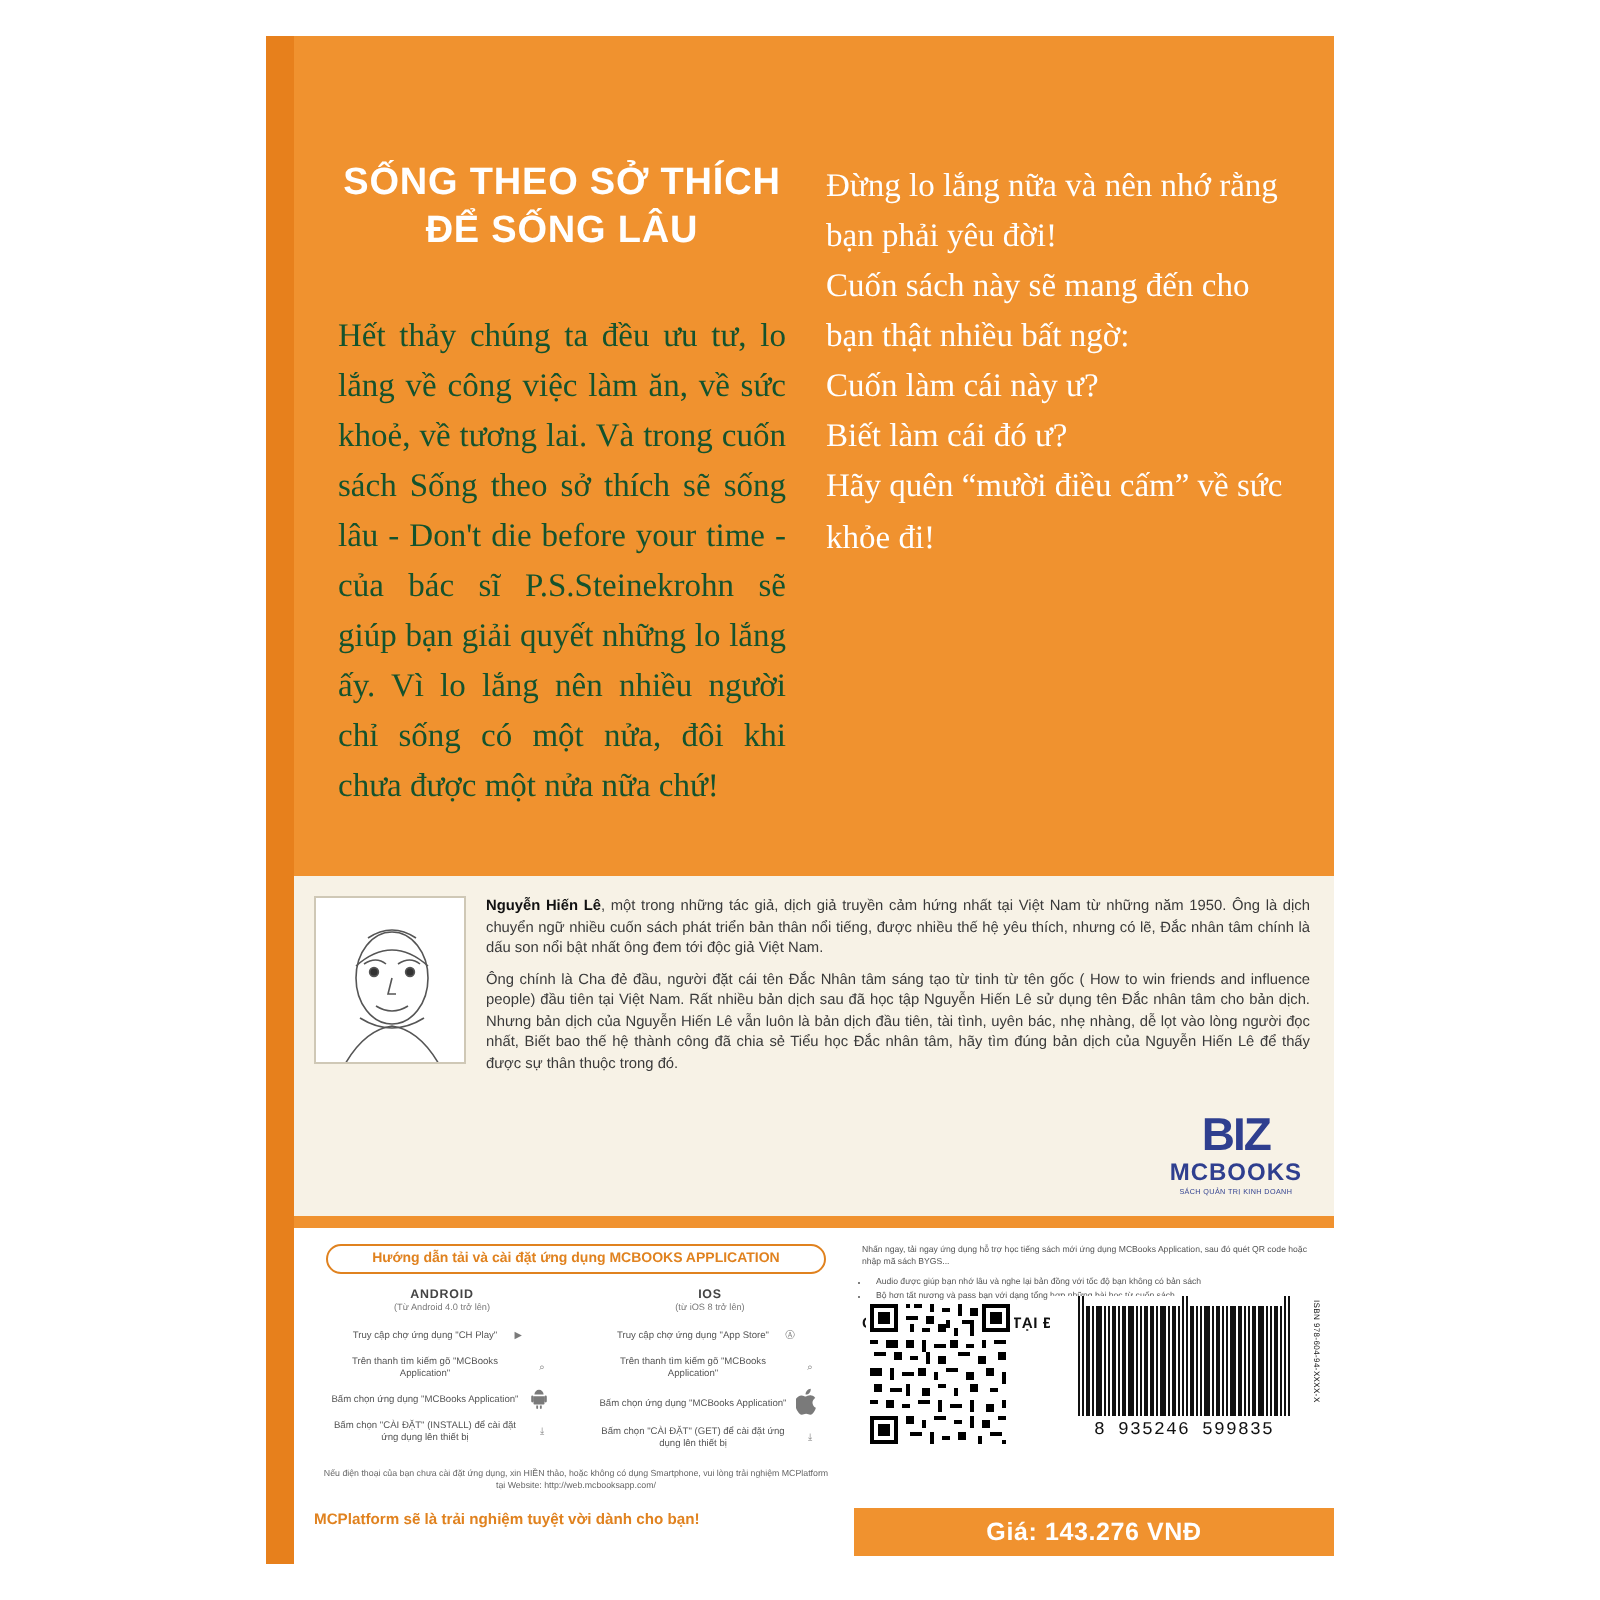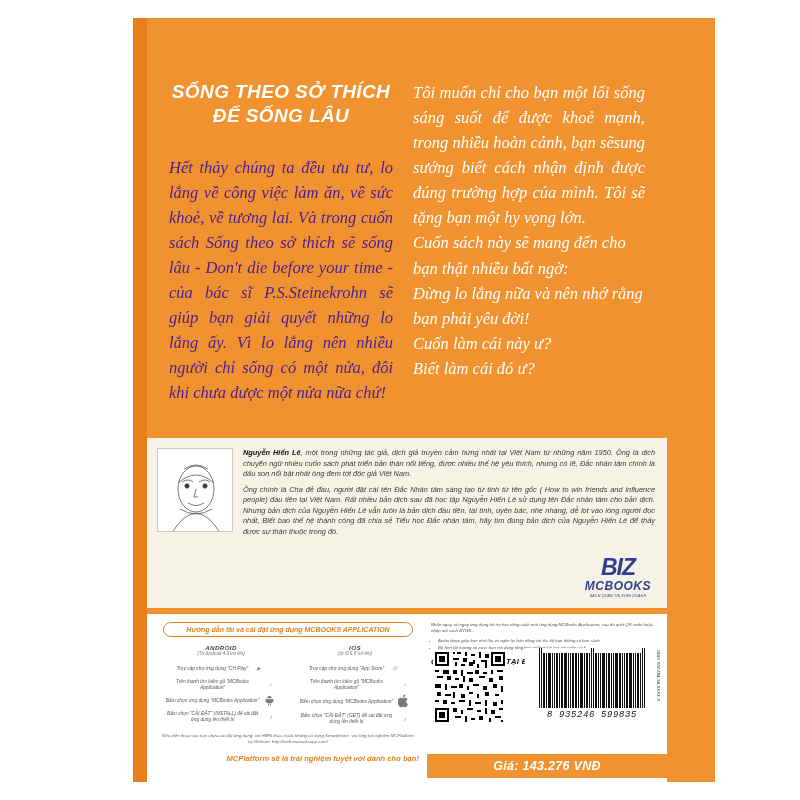--- a/index.html
+++ b/index.html
@@ -12,24 +12,23 @@
   #page {
     position: relative;
     width: 800px; height: 800px;
     background: #ffffff;
     overflow: hidden;
   }
   
   .cover {
     position: absolute;
     left: 133px; top: 18px;
-    width: 582px; height: 764px;
+    width: 534px; height: 764px;
     background: #f0922f;
     overflow: hidden;
-    font-style: italic;
   }
   .spine {
     position: absolute;
     left: 0; top: 0;
     width: 14px; height: 100%;
     background: #e7801c;
   }
   
   .top-area {
     position: absolute;
@@ -50,21 +49,21 @@
     color: #ffffff;
     font-family: "Liberation Sans", sans-serif;
     font-weight: bold;
     font-size: 19px;
     line-height: 1.28;
     letter-spacing: 0.4px;
     text-align: center;
     margin: 0 0 26px 0;
   }
   .body-left {
-    color: #4c1d95;
+    color: #14532d;
     font-size: 16.5px;
     line-height: 1.52;
     text-align: justify;
     margin: 0;
   }
   .body-right p {
     color: #ffffff;
     font-size: 16.5px;
     line-height: 1.52;
     text-align: justify;
@@ -192,21 +191,21 @@
     color: #666;
     line-height: 1.4;
     margin-top: 6px;
     padding: 0 4px;
     text-align: center;
   }
   .guide-tag {
     font-family: "Liberation Sans", sans-serif;
     font-size: 7.6px;
     color: #e0821f;
-    text-align: right;
+    text-align: left;
     margin-top: 9px;
     font-weight: bold;
   }
   .qr-block {
     width: 240px;
     padding: 8px 10px 6px 4px;
     position: relative;
   }
   .qr-note {
     font-family: "Liberation Sans", sans-serif;
@@ -282,25 +281,25 @@
 
   <div class="cover">
     <div class="spine"></div>
 
     <div class="top-area">
       <div class="col-left">
         <div class="headline">SỐNG THEO SỞ THÍCH ĐỂ SỐNG LÂU</div>
         <p class="body-left">Hết thảy chúng ta đều ưu tư, lo lắng về công việc làm ăn, về sức khoẻ, về tương lai. Và trong cuốn sách Sống theo sở thích sẽ sống lâu - Don't die before your time - của bác sĩ P.S.Steinekrohn sẽ giúp bạn giải quyết những lo lắng ấy. Vì lo lắng nên nhiều người chỉ sống có một nửa, đôi khi chưa được một nửa nữa chứ!</p>
       </div>
       <div class="col-right body-right">
-        <p>Tôi muốn chỉ cho bạn một lối sống sáng suốt để được khoẻ mạnh, trong nhiều hoàn cảnh, bạn sẽsung sướng biết cách nhận định được đúng trường hợp của mình. Tôi sẽ tặng bạn một hy vọng lớn.</p>
+        <p class="tight">Đừng lo lắng nữa và nên nhớ rằng bạn phải yêu đời!</p>
         <p class="tight">Cuốn sách này sẽ mang đến cho bạn thật nhiều bất ngờ:</p>
-        <p class="tight">Đừng lo lắng nữa và nên nhớ rằng bạn phải yêu đời!</p>
         <p class="tight">Cuốn làm cái này ư?</p>
         <p class="tight">Biết làm cái đó ư?</p>
+        <p class="tight">Hãy quên “mười điều cấm” về sức khỏe đi!</p>
       </div>
     </div>
 
     <div class="author-band">
       <div class="portrait">
         <svg width="76" height="84" viewBox="0 0 76 84">
           <rect x="0" y="0" width="76" height="84" fill="#ffffff"></rect>
           <g stroke="#555" fill="none" stroke-width="0.8">
             <ellipse cx="38" cy="40" rx="18" ry="23"></ellipse>
             <path d="M20 34 q18 -16 36 0"></path>

